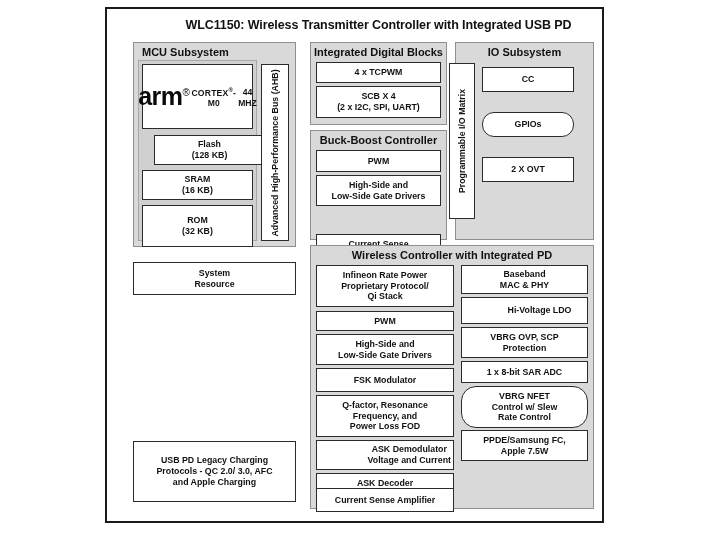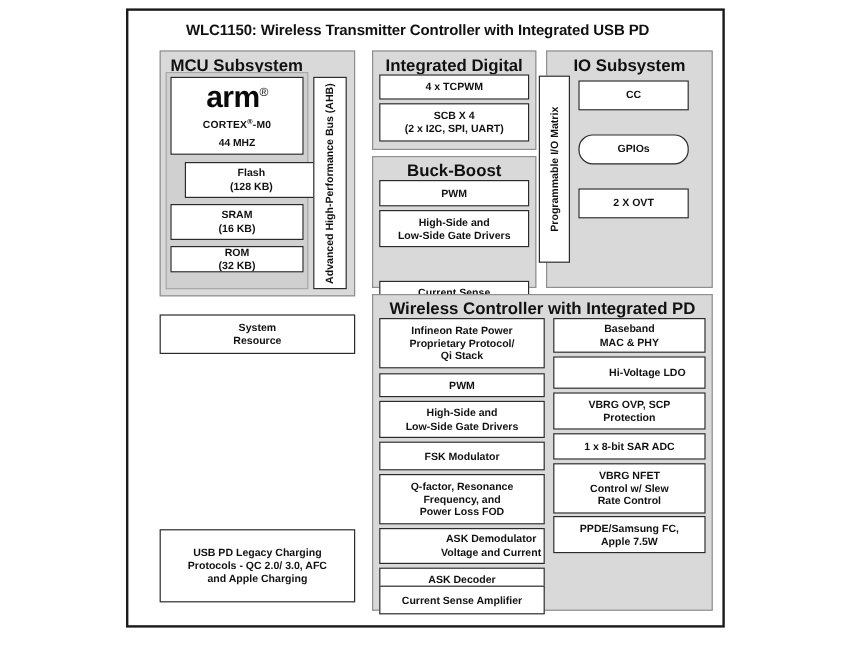--- a/index.html
+++ b/index.html
@@ -19,39 +19,39 @@
     left: 105px;
     top: 7px;
     width: 499px;
     height: 516px;
     border: 2px solid #1a1a1a;
     background: #ffffff;
     box-sizing: border-box;
   }
 
   .title {
-    text-align: left;
+    text-align: center;
     font-size: 12.5px;
     font-weight: bold;
     color: #111111;
     padding-top: 9px;
     letter-spacing: -0.1px;
     margin-left: 48px;
   }
 
   
   .panel {
     position: absolute;
     background: #d9d9d9;
     border: 1px solid #8f8f8f;
     box-sizing: border-box;
   }
   .panel-title {
     text-align: center;
-    font-size: 14px;
+    font-size: 11px;
     font-weight: bold;
     color: #111111;
     padding-top: 3px;
     padding-bottom: 2px;
   }
 
   
   .blk {
     position: absolute;
     background: #ffffff;
@@ -128,37 +128,37 @@
 <div id="diagram-root">
 
   <div class="title">WLC1150: Wireless Transmitter Controller with Integrated USB PD</div>
 
   <div class="panel" style="left:26px; top:33px; width:163px; height:205px;">
     <div class="panel-title" style="text-align:left; padding-left:8px;">MCU Subsystem</div>
   </div>
 
   <div style="position:absolute; left:31px; top:51px; width:119px; height:181px; background:#d0d0d0; border:1px solid #a8a8a8; box-sizing:border-box;"></div>
 
-  <div class="blk" id="arm-core-block" style="left:35px; top:55px; width:111px; height:65px; flex-direction:column;">
+  <div class="blk" id="arm-core-block" style="left:35px; top:55px; width:111px; height:65px; flex-direction:row;">
     <div class="arm-logo"><span>arm</span><sup>®</sup></div>
     <div class="arm-sub1"><span>CORTEX</span><sup>®</sup><span>-M0</span></div>
     <div class="arm-sub2">44 MHZ</div>
   </div>
 
   <div class="blk" style="left:47px; top:126px; width:111px; height:30px;">
     <span class="lines">Flash
 (128 KB)</span>
   </div>
 
   <div class="blk" style="left:35px; top:161px; width:111px; height:30px;">
     <span class="lines">SRAM
 (16 KB)</span>
   </div>
 
-  <div class="blk" style="left:35px; top:196px; width:111px; height:22px;justify-content:center;">
+  <div class="blk" style="left:35px; top:196px; width:111px; height:42px;justify-content:center;">
     <span class="lines">ROM
 (32 KB)</span>
   </div>
 
   <div class="vblk" style="left:154px; top:55px; width:28px; height:177px;">
     <span>Advanced High-Performance Bus (AHB)</span>
   </div>
 
   <div class="blk" style="left:26px; top:253px; width:163px; height:33px;">
     <span class="lines">System
@@ -269,21 +269,21 @@
 
   <div class="blk" style="left:354px; top:318px; width:127px; height:31px;">
     <span class="lines">VBRG OVP, SCP
 Protection</span>
   </div>
 
   <div class="blk" style="left:354px; top:352px; width:127px; height:22px;">
     <span class="lines">1 x 8-bit SAR ADC</span>
   </div>
 
-  <div class="blk" style="left:354px; top:377px; width:127px; height:42px;">
+  <div class="blk" style="left:354px; top:377px; width:127px; height:42px;border-radius:15px;">
     <span class="lines">VBRG NFET
 Control w/ Slew
 Rate Control</span>
   </div>
 
   <div class="blk" style="left:354px; top:421px; width:127px; height:31px;">
     <span class="lines">PPDE/Samsung FC,
 Apple 7.5W</span>
   </div>
 

